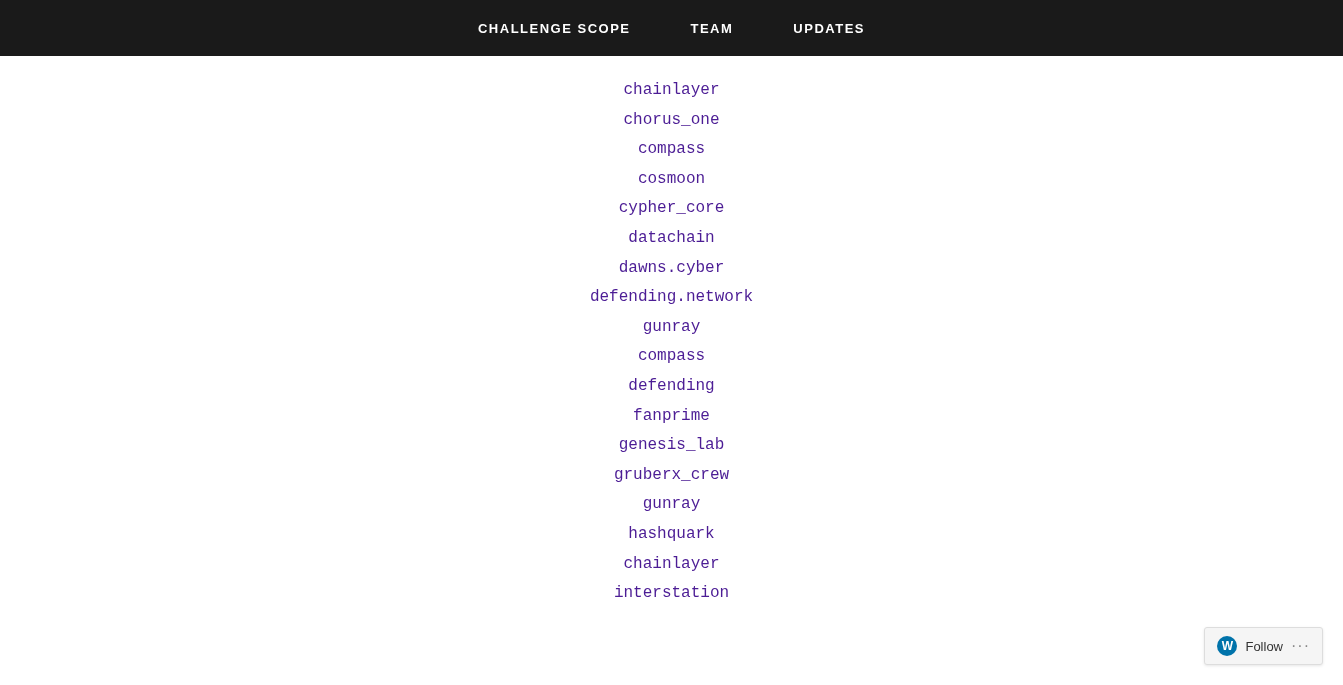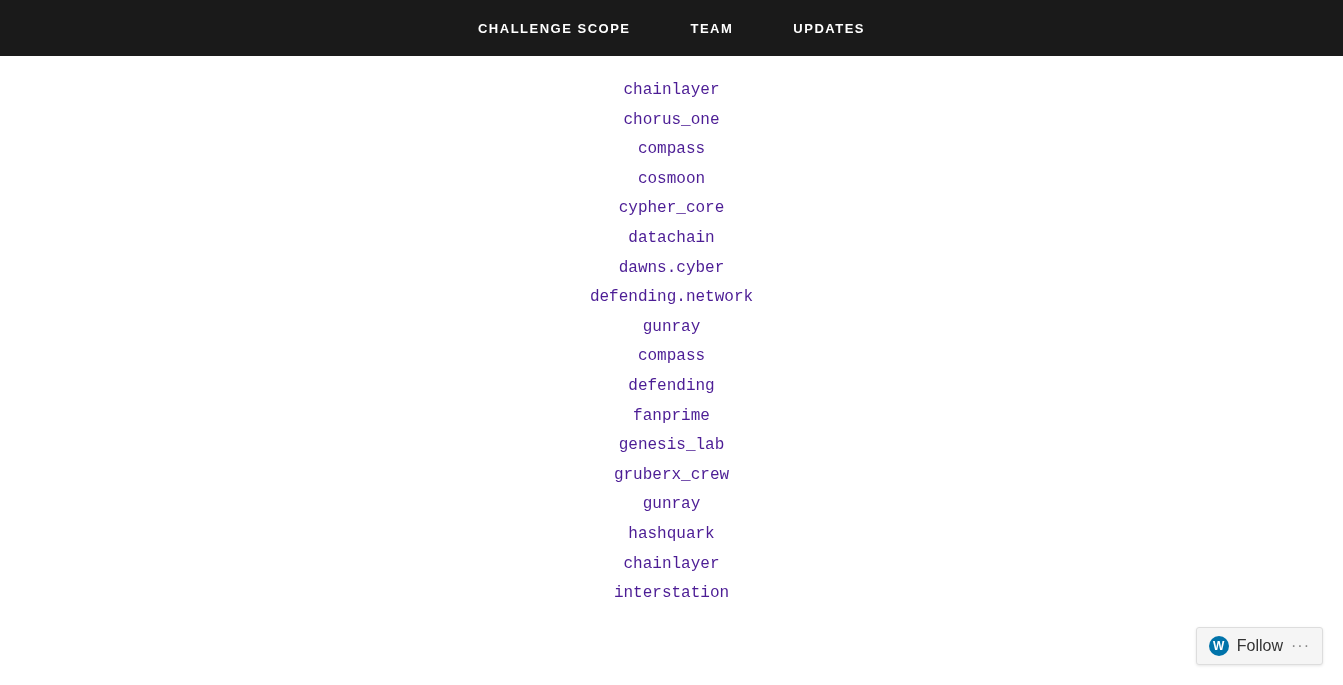--- a/index.html
+++ b/index.html
@@ -91,21 +91,21 @@
       justify-content: center;
       color: white;
       font-size: 12px;
       font-weight: bold;
       font-family: Arial, sans-serif;
       flex-shrink: 0;
     }
 
     .follow-widget .follow-label {
       font-family: Arial, sans-serif;
-      font-size: 16px;
+      font-size: 13px;
       color: #333333;
     }
 
     .follow-widget .dots {
       font-family: Arial, sans-serif;
       font-size: 16px;
       color: #888888;
       letter-spacing: 1px;
     }
   </style>

